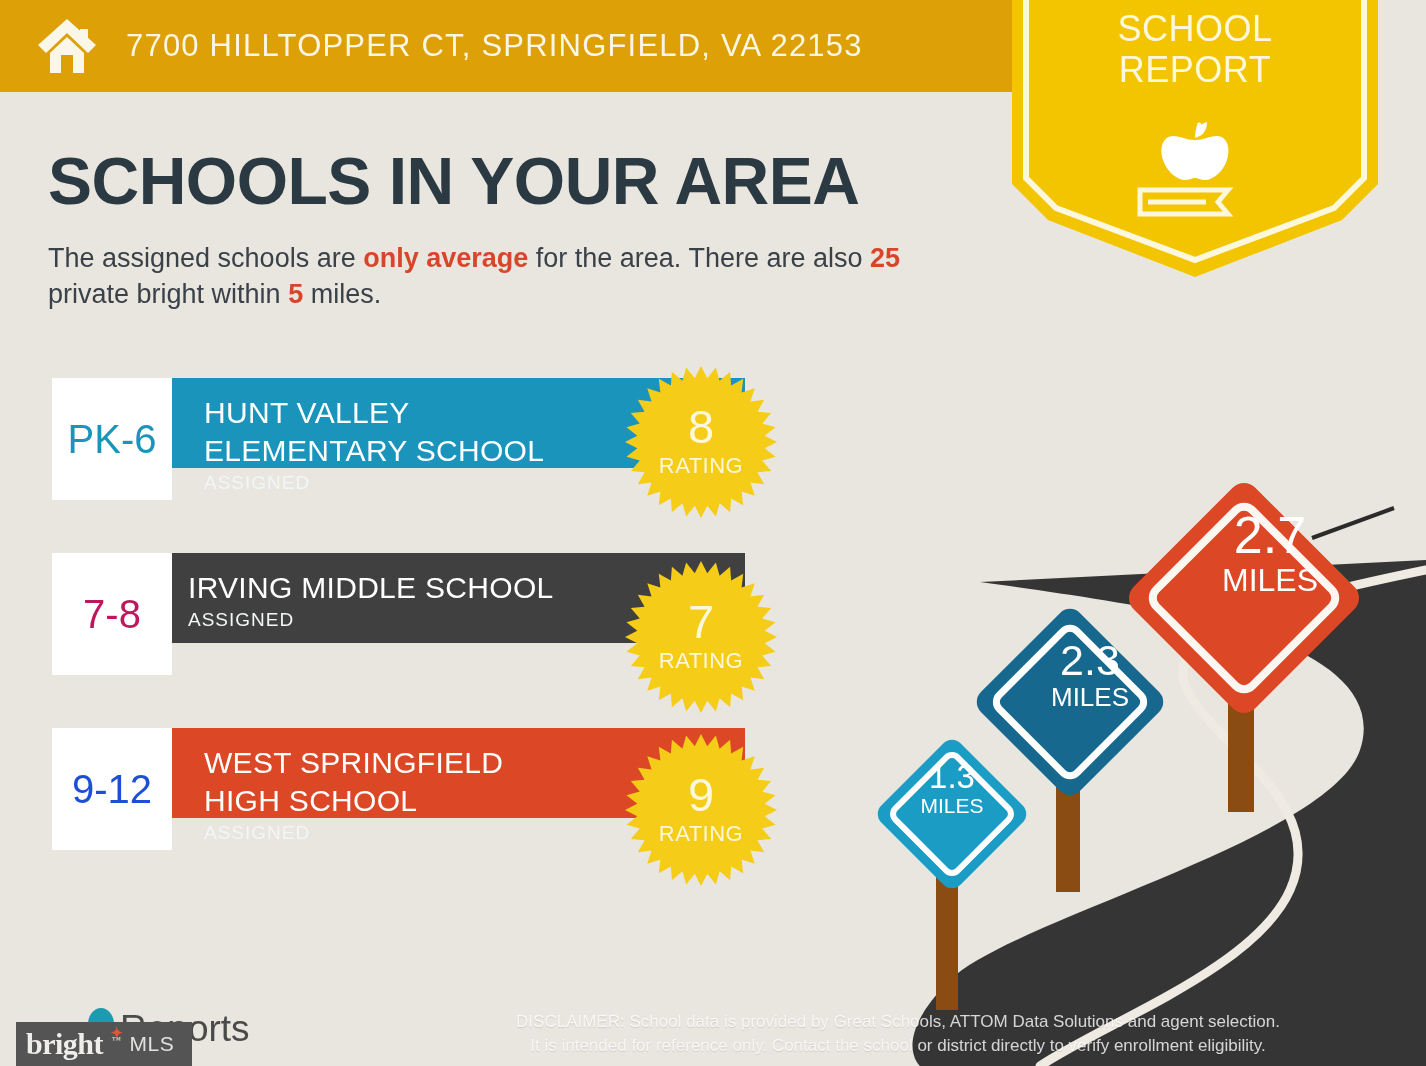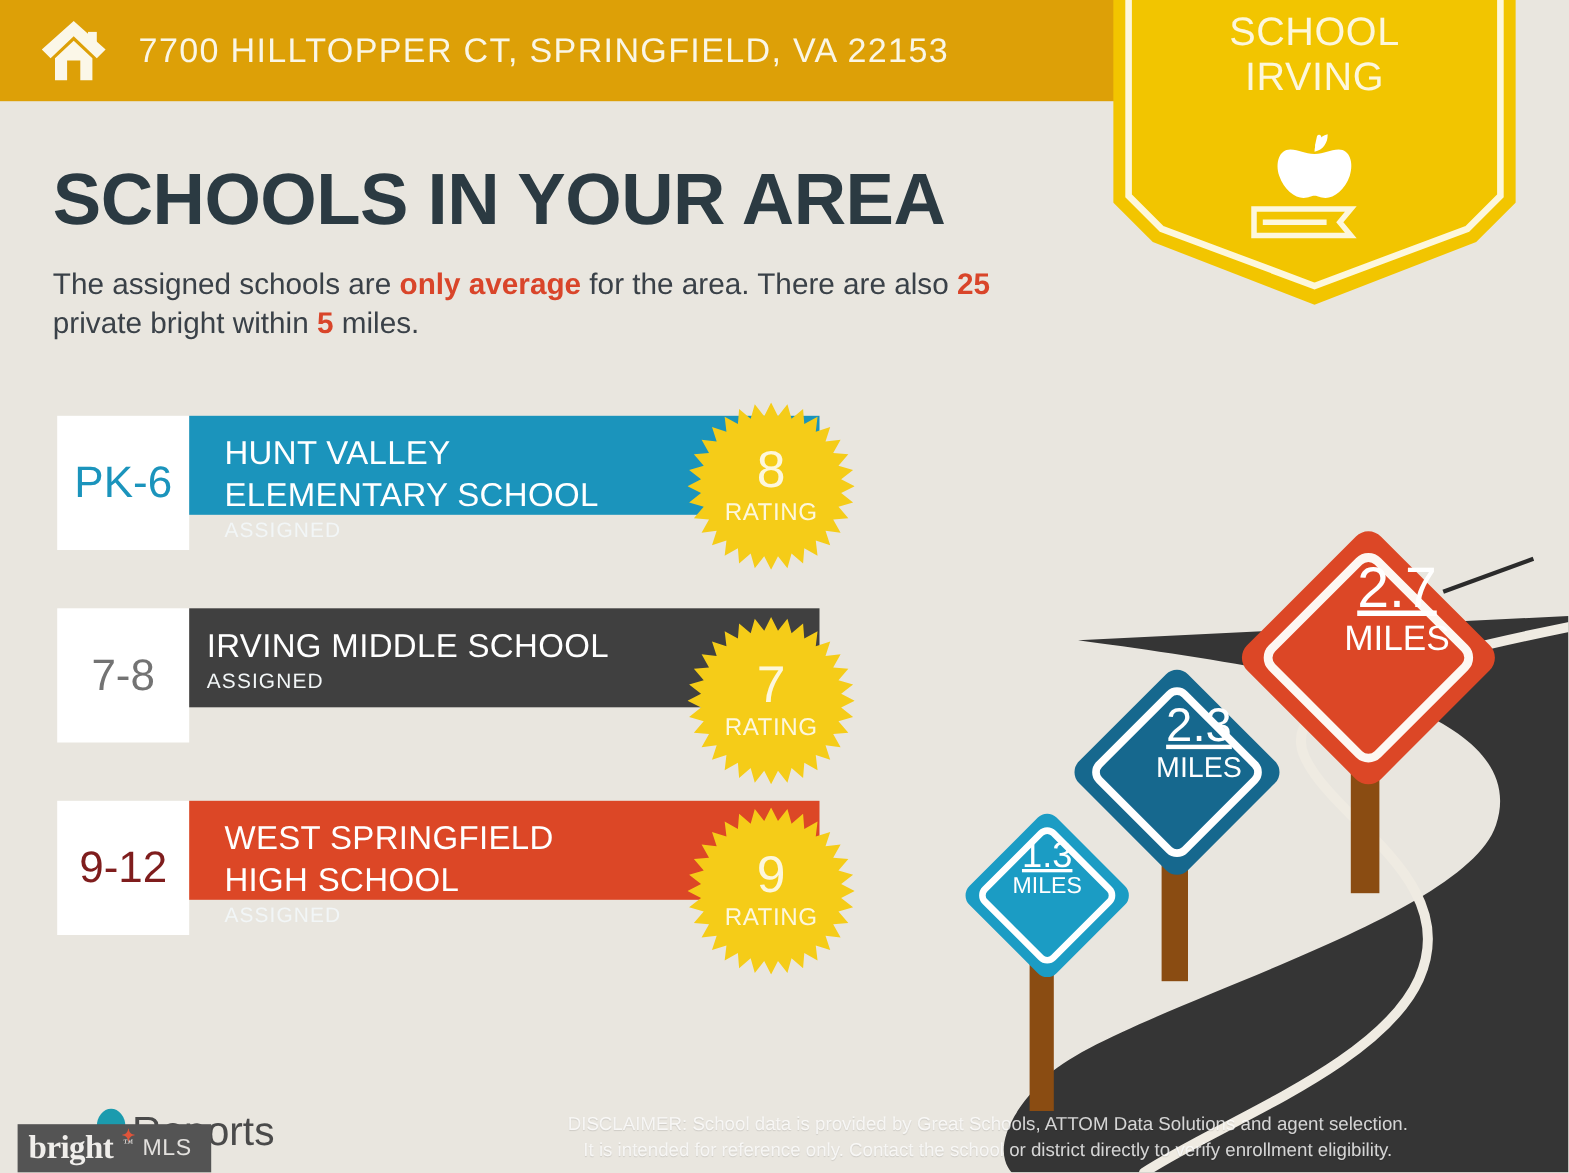--- a/index.html
+++ b/index.html
@@ -92,21 +92,21 @@
 
   
   .row-1 .badge{top:-12px;}
   .row-2 .badge{top:8px;}
   .row-3 .badge{top:6px;}
 
   
   .scene{position:absolute;left:860px;top:420px;width:566px;height:646px;}
   .scene svg{display:block;width:100%;height:100%;}
   .sign-txt{position:absolute;text-align:center;color:#FFFFFF;pointer-events:none;}
-  .sign-val{display:block;font-weight:400;text-decoration:underline;}
+  .sign-val{display:block;font-weight:400;}
   .sign-unit{display:block;font-weight:400;}
 
   .sign1-txt{left:22px;top:340px;width:140px;}
   .sign1-txt .sign-val{font-size:33px;line-height:34px;}
   .sign1-txt .sign-unit{font-size:21px;line-height:24px;}
 
   .sign2-txt{left:140px;top:218px;width:180px;}
   .sign2-txt .sign-val{font-size:43px;line-height:44px;}
   .sign2-txt .sign-unit{font-size:26px;line-height:30px;}
 
@@ -172,21 +172,21 @@
         <rect x="-2" y="-22" width="4" height="12" rx="2" fill="#FFFFFF" transform="rotate(12)"></rect>
       </g>
 
       <g fill="none" stroke="#FDF7DC" stroke-width="5">
         <path d="M128 198 L216 198 L206 210 L216 222 L128 222 Z"></path>
         <path d="M136 210 L194 210"></path>
       </g>
     </svg>
     <div class="shield-text">
       <div>SCHOOL</div>
-      <div>IRVING</div>
+      <div>REPORT</div>
     </div>
   </div>
 
   <div class="title">SCHOOLS IN YOUR AREA</div>
 
   <div class="subtitle"><span>The assigned schools are </span><b>only average</b><span> for the area. There are also </span><b>25</b><span> private bright within </span><b>5</b><span> miles.</span></div>
 
   <div class="rows">
 
     <div class="row row-1">
@@ -204,40 +204,40 @@
         </svg>
         <div class="badge-inner">
           <div class="badge-num">8</div>
           <div class="badge-label">RATING</div>
         </div>
       </div>
     </div>
 
     <div class="row row-2">
       <div class="grade-box">
-        <span style="color: #737373;">7-8</span>
+        <span style="color: #be185d;">7-8</span>
       </div>
       <div class="bar" style="background: #404040; padding-left: 16px;">
         <div class="school-name">IRVING MIDDLE SCHOOL</div>
         <div class="assigned">ASSIGNED</div>
       </div>
       <div class="badge">
         <svg viewBox="0 0 152 152">
           <polygon class="burst" points="76.00,0.00 82.27,12.31 90.83,1.46 94.58,14.76 105.08,5.79 106.17,19.56 118.22,12.81 116.60,26.53 129.74,22.26 125.47,35.40 139.19,33.78 132.44,45.83 146.21,46.92 137.24,57.42 150.54,61.17 139.69,69.73 152.00,76.00 139.69,82.27 150.54,90.83 137.24,94.58 146.21,105.08 132.44,106.17 139.19,118.22 125.47,116.60 129.74,129.74 116.60,125.47 118.22,139.19 106.17,132.44 105.08,146.21 94.58,137.24 90.83,150.54 82.27,139.69 76.00,152.00 69.73,139.69 61.17,150.54 57.42,137.24 46.92,146.21 45.83,132.44 33.78,139.19 35.40,125.47 22.26,129.74 26.53,116.60 12.81,118.22 19.56,106.17 5.79,105.08 14.76,94.58 1.46,90.83 12.31,82.27 0.00,76.00 12.31,69.73 1.46,61.17 14.76,57.42 5.79,46.92 19.56,45.83 12.81,33.78 26.53,35.40 22.26,22.26 35.40,26.53 33.78,12.81 45.83,19.56 46.92,5.79 57.42,14.76 61.17,1.46 69.73,12.31" fill="#F5CC18"></polygon>
         </svg>
         <div class="badge-inner">
           <div class="badge-num">7</div>
           <div class="badge-label">RATING</div>
         </div>
       </div>
     </div>
 
     <div class="row row-3">
       <div class="grade-box">
-        <span style="color: #7f1d1d;">9-12</span>
+        <span style="color: #1d4ed8;">9-12</span>
       </div>
       <div class="bar" style="background: rgb(220, 71, 38);">
         <div class="school-name">WEST SPRINGFIELD
 HIGH SCHOOL</div>
         <div class="assigned">ASSIGNED</div>
       </div>
       <div class="badge">
         <svg viewBox="0 0 152 152">
           <polygon class="burst" points="76.00,0.00 82.27,12.31 90.83,1.46 94.58,14.76 105.08,5.79 106.17,19.56 118.22,12.81 116.60,26.53 129.74,22.26 125.47,35.40 139.19,33.78 132.44,45.83 146.21,46.92 137.24,57.42 150.54,61.17 139.69,69.73 152.00,76.00 139.69,82.27 150.54,90.83 137.24,94.58 146.21,105.08 132.44,106.17 139.19,118.22 125.47,116.60 129.74,129.74 116.60,125.47 118.22,139.19 106.17,132.44 105.08,146.21 94.58,137.24 90.83,150.54 82.27,139.69 76.00,152.00 69.73,139.69 61.17,150.54 57.42,137.24 46.92,146.21 45.83,132.44 33.78,139.19 35.40,125.47 22.26,129.74 26.53,116.60 12.81,118.22 19.56,106.17 5.79,105.08 14.76,94.58 1.46,90.83 12.31,82.27 0.00,76.00 12.31,69.73 1.46,61.17 14.76,57.42 5.79,46.92 19.56,45.83 12.81,33.78 26.53,35.40 22.26,22.26 35.40,26.53 33.78,12.81 45.83,19.56 46.92,5.79 57.42,14.76 61.17,1.46 69.73,12.31" fill="#F5CC18"></polygon>
         </svg>

